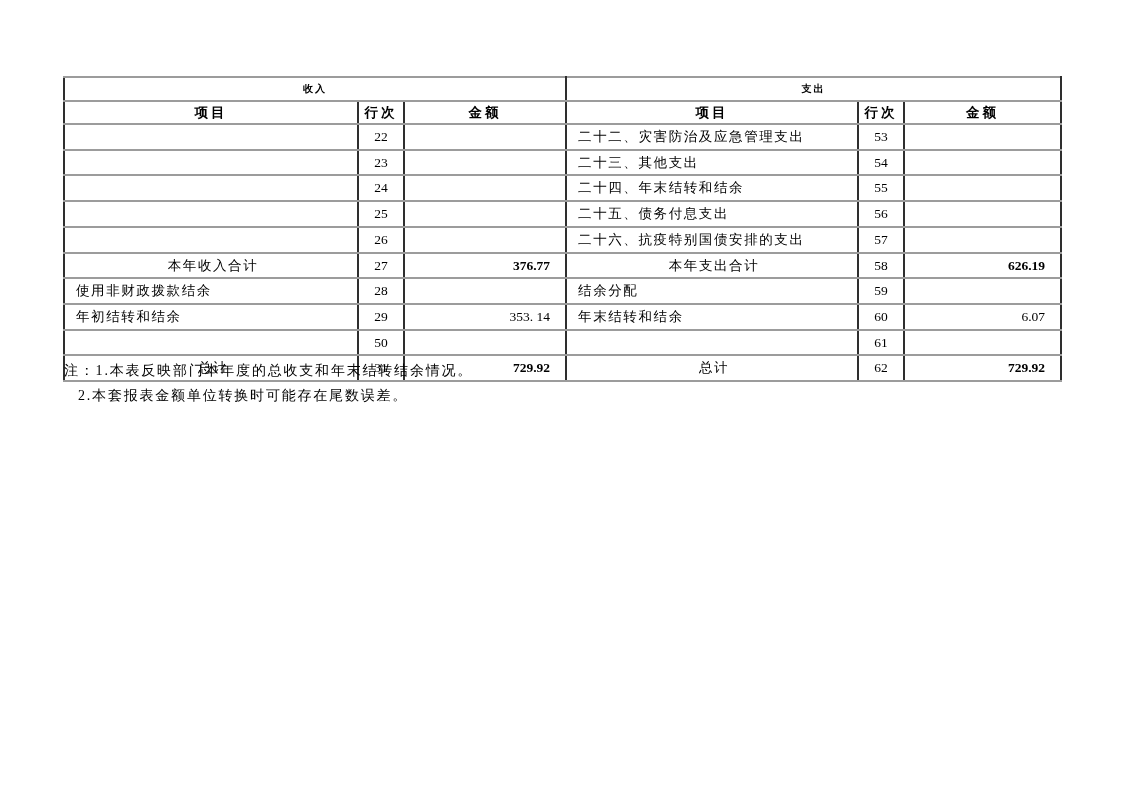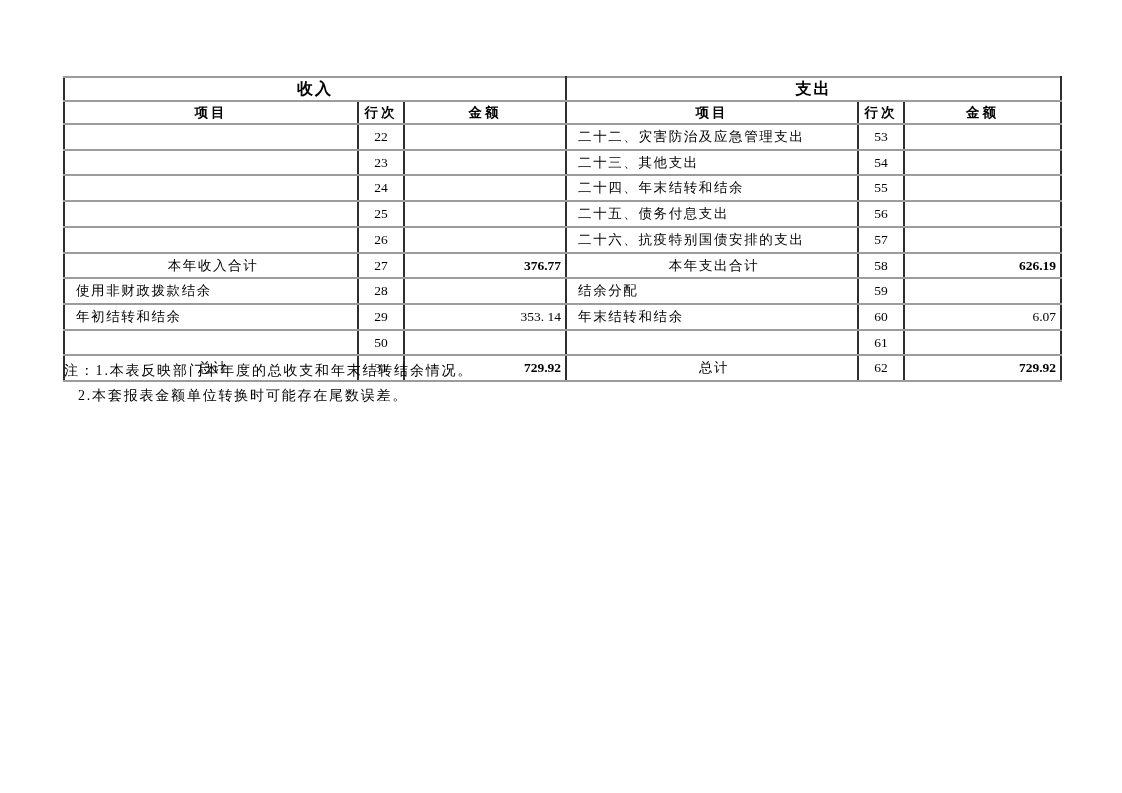--- a/index.html
+++ b/index.html
@@ -27,34 +27,34 @@
     font-weight: normal;
     height: 23.7px;
     line-height: 23.7px;
     overflow: hidden;
     white-space: nowrap;
     background: #fff;
   }
   .report-table thead tr.group-row th {
     height: 22px; line-height: 22px;
     font-weight: bold; text-align: center;
-    font-size: 16px; letter-spacing: 2px;
+    font-size: 10px; letter-spacing: 2px;
   }
   .report-table thead tr.cols-row th {
     height: 21px; line-height: 21px;
     font-weight: bold; text-align: center;
     letter-spacing: 3px;
   }
   .report-table td.item {
     text-align: left; padding-left: 11px;
     letter-spacing: 1.6px;
   }
   .report-table td.item.center { text-align: center; padding-left: 4px; }
   .report-table td.line { text-align: center; letter-spacing: 0; }
-  .report-table td.amount { text-align: right; padding-right: 4px; letter-spacing: 0; }
+  .report-table td.amount { text-align: right; padding-right: 15px; letter-spacing: 0; }
   .report-table td.amount.bold { font-weight: bold; }
 
   .notes { position: absolute; left: 0; top: 0; width: 1122px; }
   .note {
     position: absolute; margin: 0;
     font-size: 14px; letter-spacing: 1.8px;
     white-space: nowrap;
   }
   .note1 { left: 64px; top: 362px; }
   .note2 { left: 78px; top: 387px; }

